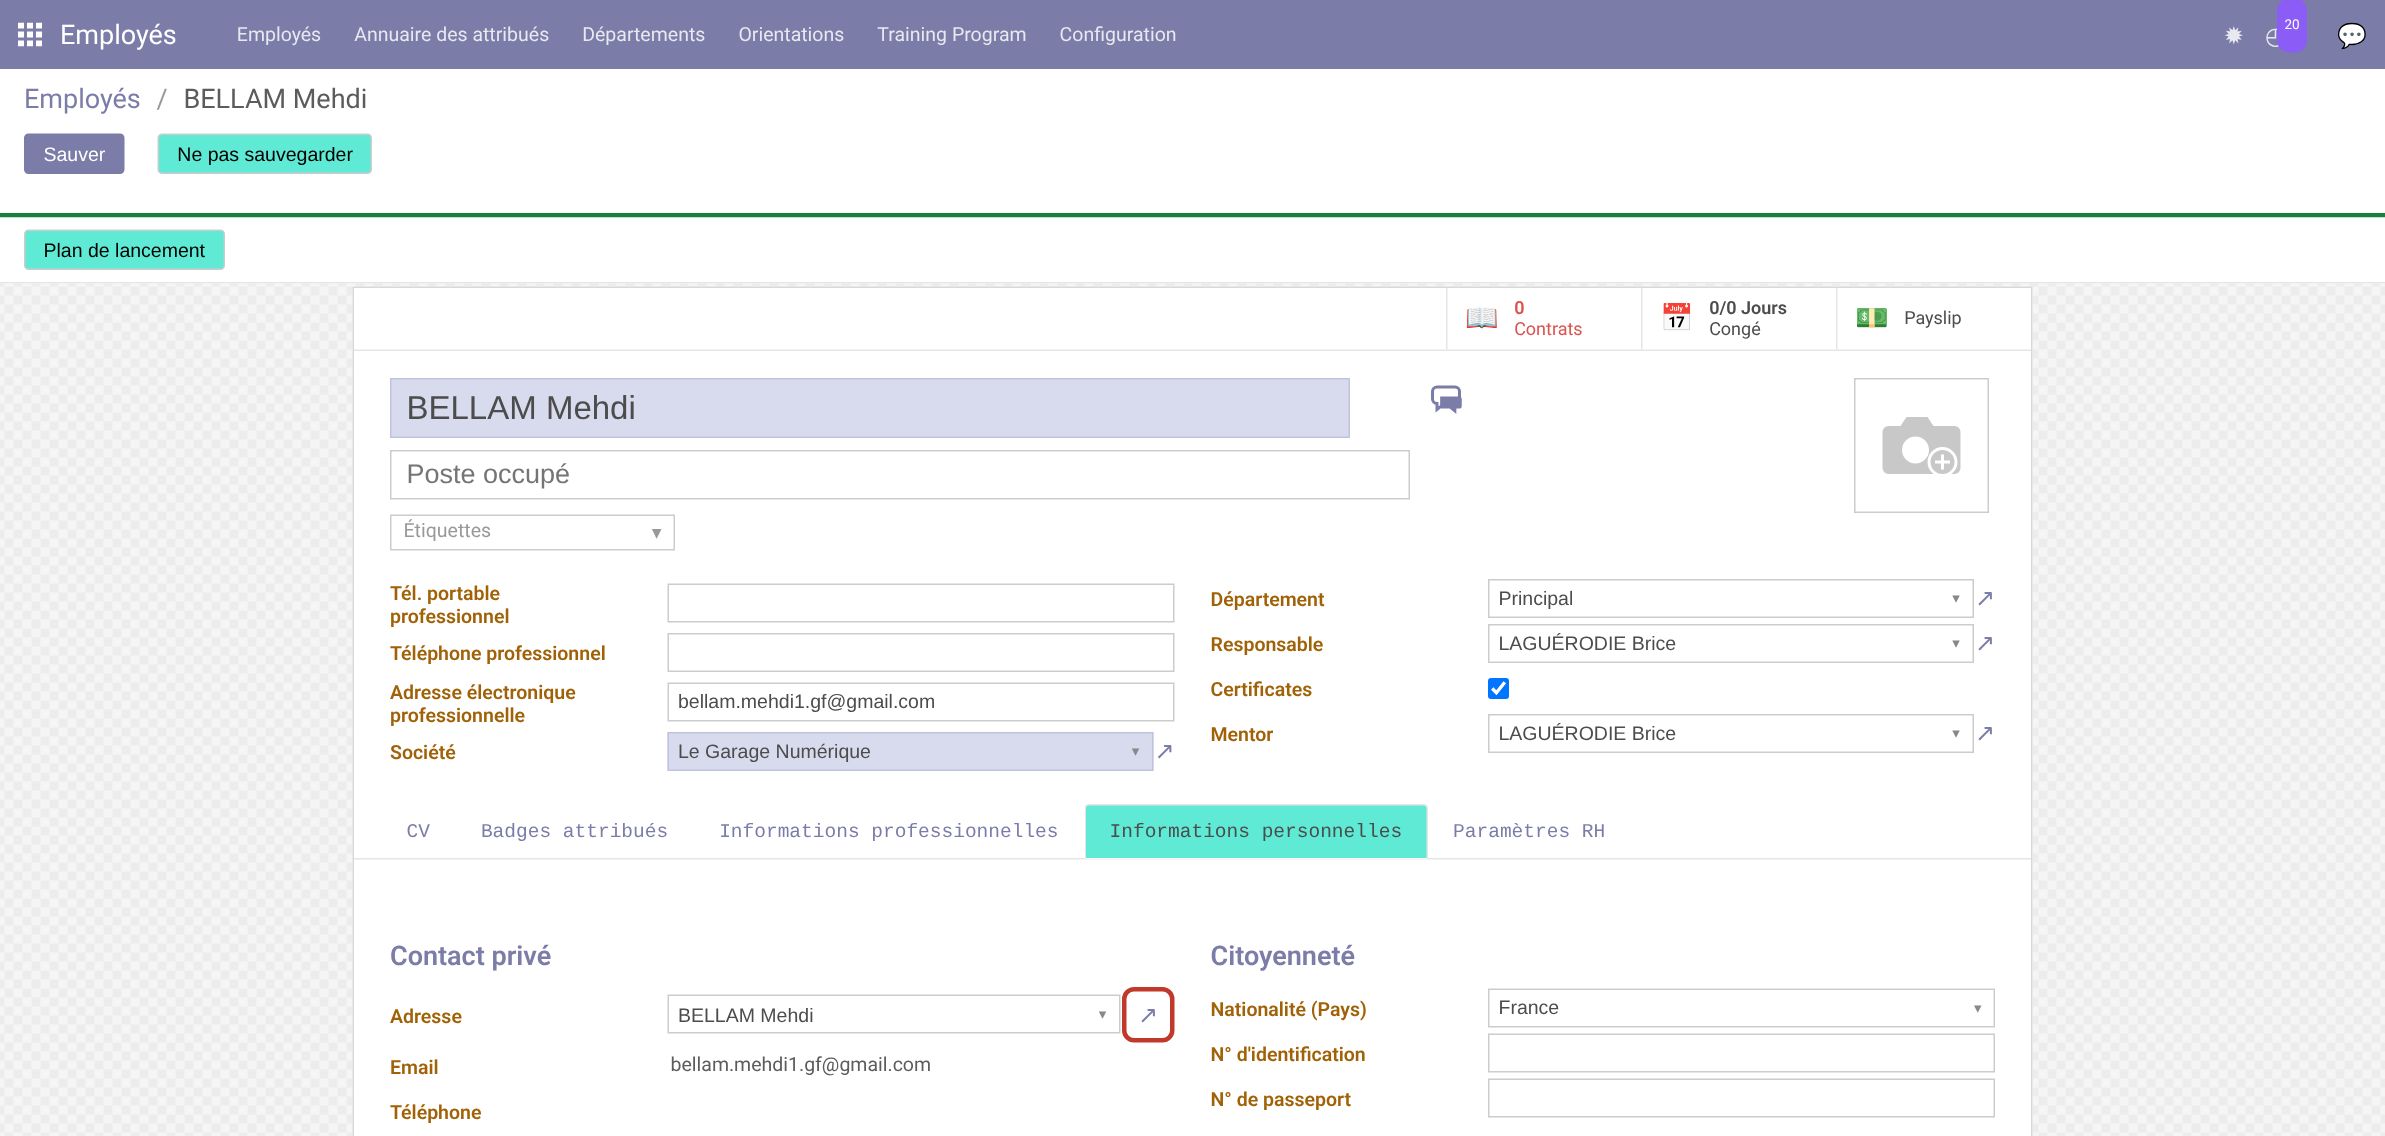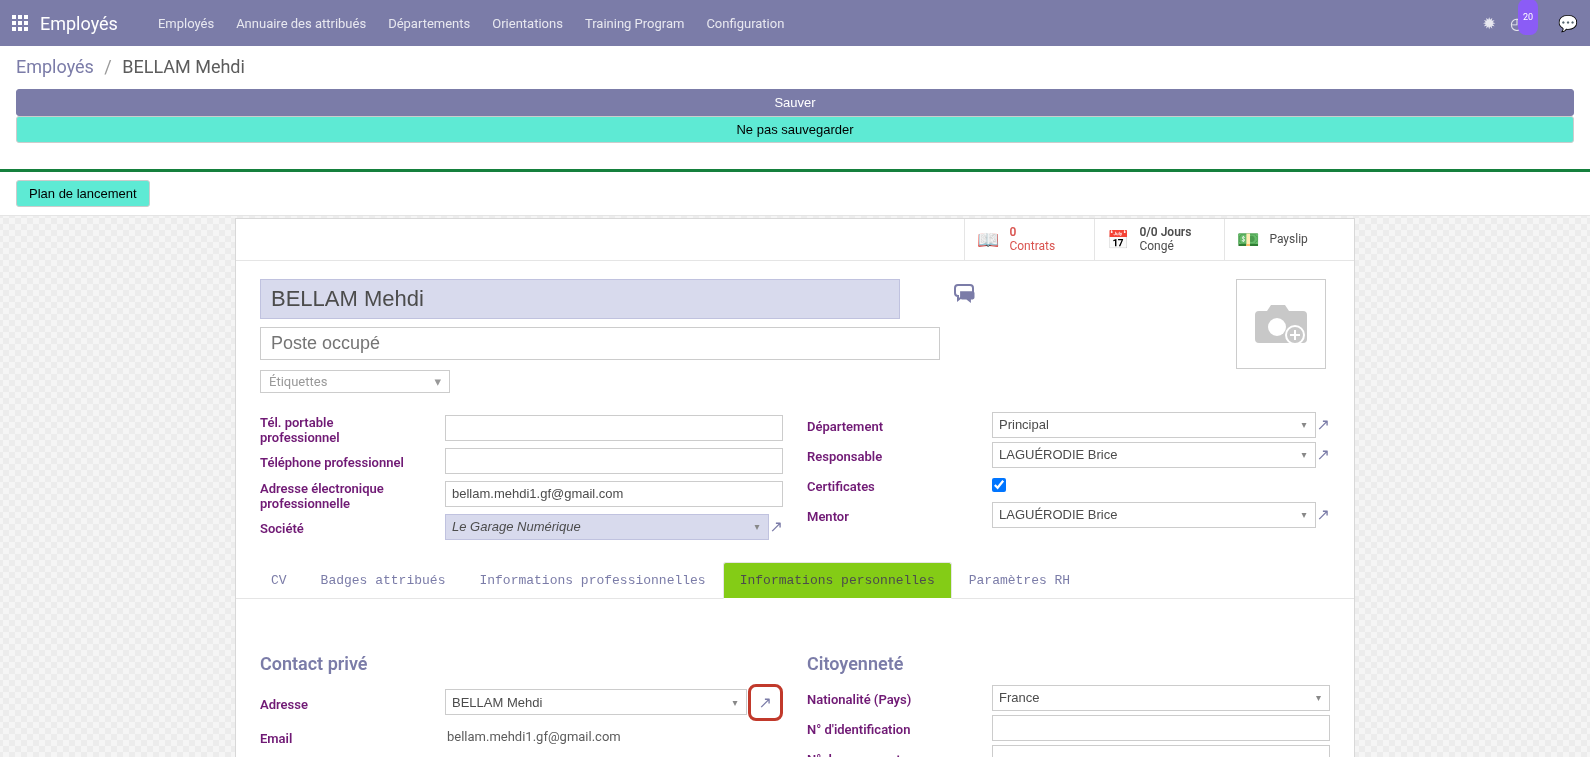--- a/index.html
+++ b/index.html
@@ -10,21 +10,21 @@
   .nav-menu { display: flex; gap: 22px; flex: 1; }
   .nav-menu a { color: #e8e8f0; text-decoration: none; font-size: 13px; }
   .topbar-right { display: flex; align-items: center; gap: 14px; margin-right: 4px; }
   .badge-pill { background: #8b5cf6; color: #fff; font-size: 9px; padding: 13px 5px; border-radius: 8px; position: relative; top: -6px; left: -6px;}
   .icon-top { color: #e8e8f0; font-size: 16px; }
 
   .subhead { background: #fff; border-bottom: 3px solid #15803d; padding: 10px 16px 16px 16px; }
   .breadcrumb { font-size: 18px; color: #5c5c5c; margin-bottom: 12px; }
   .breadcrumb a { color: #7b7ca8; text-decoration: none; }
   .breadcrumb span.sep { margin: 0 6px; color: #999; }
-  .toolbar-row { display: flex; gap: 0; padding-bottom: 10px; flex-direction: column; }
+  .toolbar-row { display: flex; gap: 22px; padding-bottom: 10px; }
   .btn { padding: 5px 12px; border: 1px solid #ccc; background: #5eead4; border-radius: 3px; font-size: 13px; cursor: pointer; }
   .btn-primary { background: #7b7ca8; color: #fff; border-color: #7b7ca8; }
   .btn-plan-row { background:#fff; padding: 8px 16px; border-bottom: 1px solid #e5e5e5; }
 
   .work-bg { background: repeating-conic-gradient(#ececec 0% 25%, #f5f5f5 0% 50%) 50% / 12px 12px; min-height: calc(100vh - 165px); padding-top: 2px; display:flex; justify-content:center;}
   .form-sheet { background: #fff; width: 1120px; border: 1px solid #d8d8d8; margin-top: 0; }
   .stat-row { display: flex; justify-content: flex-end; border-bottom: 1px solid #e5e5e5; }
   .stat-btn { border-left: 1px solid #e5e5e5; padding: 6px 20px 6px 12px; display: flex; align-items: center; gap: 10px; min-width: 130px; cursor: pointer;}
   .stat-btn .ico { color: #7b7ca8; font-size: 18px; }
   .stat-btn .txt { line-height: 1.2; font-size: 12px; }
@@ -36,32 +36,32 @@
   .title-col { flex: 1; }
   .name-input { background: #d8daed; border: 1px solid #c0c2df; width: 640px; font-size: 22px; padding: 6px 10px; color: #4c4c4c; }
   .job-input { width: 680px; font-size: 18px; padding: 5px 10px; border: 1px solid #ccc; color: #999; margin-top: 8px; display:block;}
   .tags-input { width: 190px; font-size: 13px; padding: 3px 8px; border: 1px solid #ccc; color: #999; margin-top: 10px; display:flex; justify-content:space-between; align-items:center;}
   .chat-ico { color: #7b7ca8; font-size: 22px; margin-top: 4px; }
   .avatar-box { width: 90px; height: 90px; border: 1px solid #ccc; display: flex; align-items: center; justify-content: center; margin-right: 4px; color: #bbb;}
 
   .cols { display: flex; gap: 24px; margin-top: 18px; }
   .col { flex: 1; }
   .frow { display: flex; margin-bottom: 2px; align-items: center; min-height: 28px;}
-  .flabel { width: 155px; font-weight: 600; font-size: 13px; color: #701a75; padding-top:4px;}
+  .flabel { width: 155px; font-weight: 600; font-size: 13px; color: #a16207; padding-top:4px;}
   .fval { flex: 1; display: flex; align-items: center; gap: 6px; padding-left: 30px;}
   .tinput { border: 1px solid #ccc; padding: 4px 6px; width: 100%; font-size: 13px; color: #4c4c4c; height: 26px;}
-  .tinput.hl { background: #d8daed; border-color: #c0c2df; font-style: italic; }
+  .tinput.hl { background: #d8daed; border-color: #c0c2df; }
   .select-like { display: flex; align-items: center; }
   .sel-caret { margin-left: -20px; color: #888; pointer-events:none; font-size:10px;}
   .ext-link { color: #7b7ca8; font-size: 16px; cursor: pointer; margin-left:4px;}
   .ext-link.boxed { border: 3px solid #c1392b; border-radius: 8px; padding: 6px 8px; }
 
   .tabs { display: flex; border-bottom: 1px solid #e5e5e5; margin: 18px 0 0 0; padding: 0 18px; gap: 0;}
   .tab { padding: 10px 16px; color: #7b7ca8; cursor: pointer; font-size: 13px; border:1px solid transparent; position:relative; top:1px;font-family:Liberation Mono, monospace;}
-  .tab.active { color: #4c4c4c; border: 1px solid #e5e5e5; border-bottom: 1px solid #fff; border-radius: 3px 3px 0 0; background:#84cc16;}
+  .tab.active { color: #4c4c4c; border: 1px solid #e5e5e5; border-bottom: 1px solid #fff; border-radius: 3px 3px 0 0; background:#5eead4;}
   .section-h { color: #7b7ca8; font-size: 18px; font-weight: 600; margin: 18px 0 10px 0;}
   .plain-val { padding-left: 2px; color: #5c5c5c; font-size:13px;}
   input[type=checkbox]{ width:14px;height:14px;}
 </style>
 </head>
 <body>
 
 <div class="topbar">
   <span class="apps-grid">
     <svg viewBox="0 0 16 16" fill="#fff">

